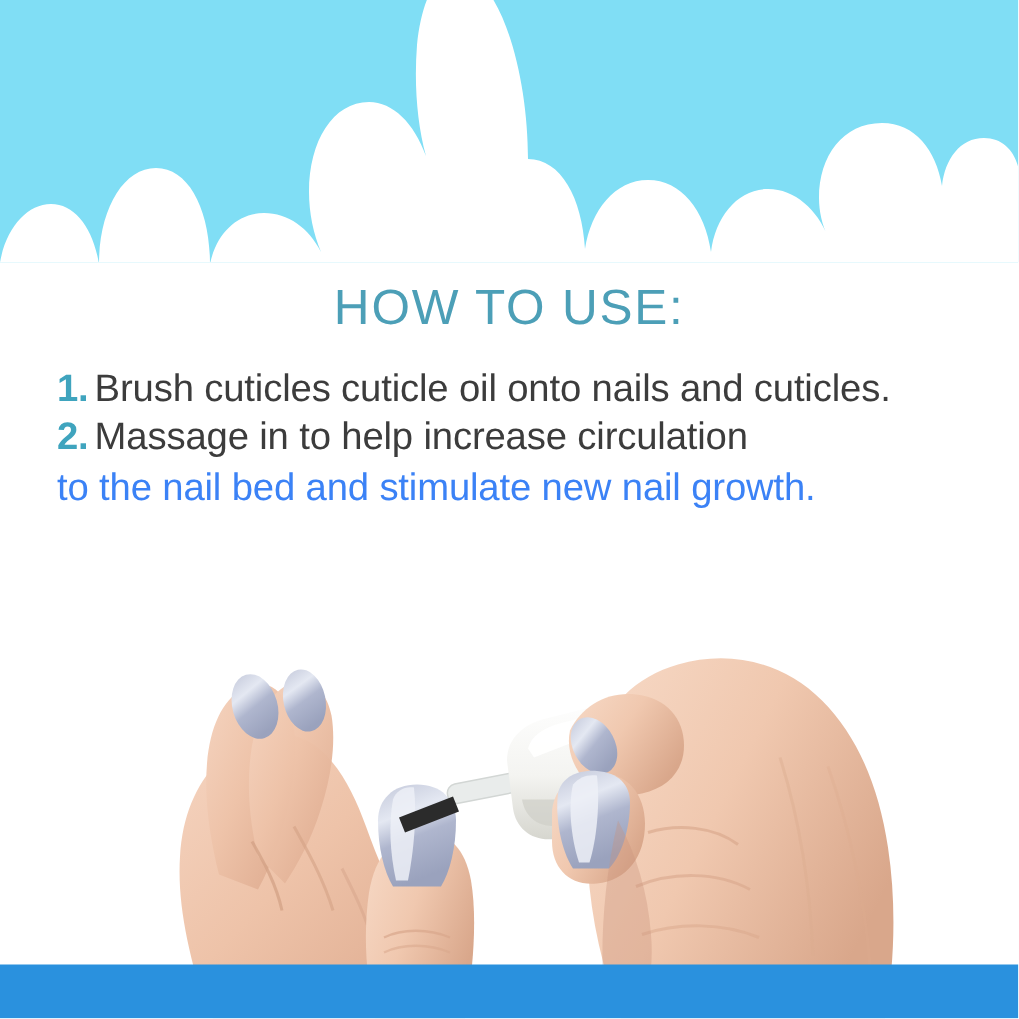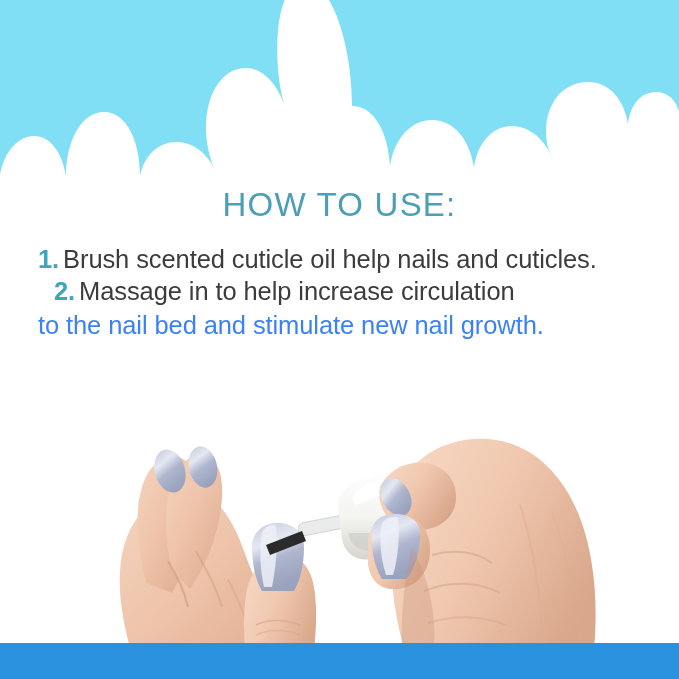--- a/index.html
+++ b/index.html
@@ -121,24 +121,24 @@
                  C18,136 4,152 0,175 Z"></path>
       </g>
     </svg>
   </div>
 
   <div id="headline" style="color: rgb(76, 159, 183);">HOW TO USE:</div>
 
   <div id="steps">
 
     <div class="step-line" style="color: rgb(60, 60, 60);">
-      <span class="step-num" style="color: rgb(63, 164, 190);">1.</span><span>Brush scented cuticle oil help nails and cuticles.</span>
+      <span class="step-num" style="color: rgb(63, 164, 190);">1.</span><span>Brush cuticles cuticle oil onto nails and cuticles.</span>
     </div>
 
-    <div class="step-line" style="color: rgb(60, 60, 60); margin-left: 16px;">
+    <div class="step-line" style="color: rgb(60, 60, 60);">
       <span class="step-num" style="color: rgb(63, 164, 190);">2.</span><span>Massage in to help increase circulation</span>
     </div>
 
     <div class="step-line step-cont" style="color: #3b82f6;">to the nail bed and stimulate new nail growth.</div>
 
   </div>
 
   <div id="hands">
     <svg width="679" height="304" viewBox="0 0 679 304" xmlns="http://www.w3.org/2000/svg">
       <defs>

